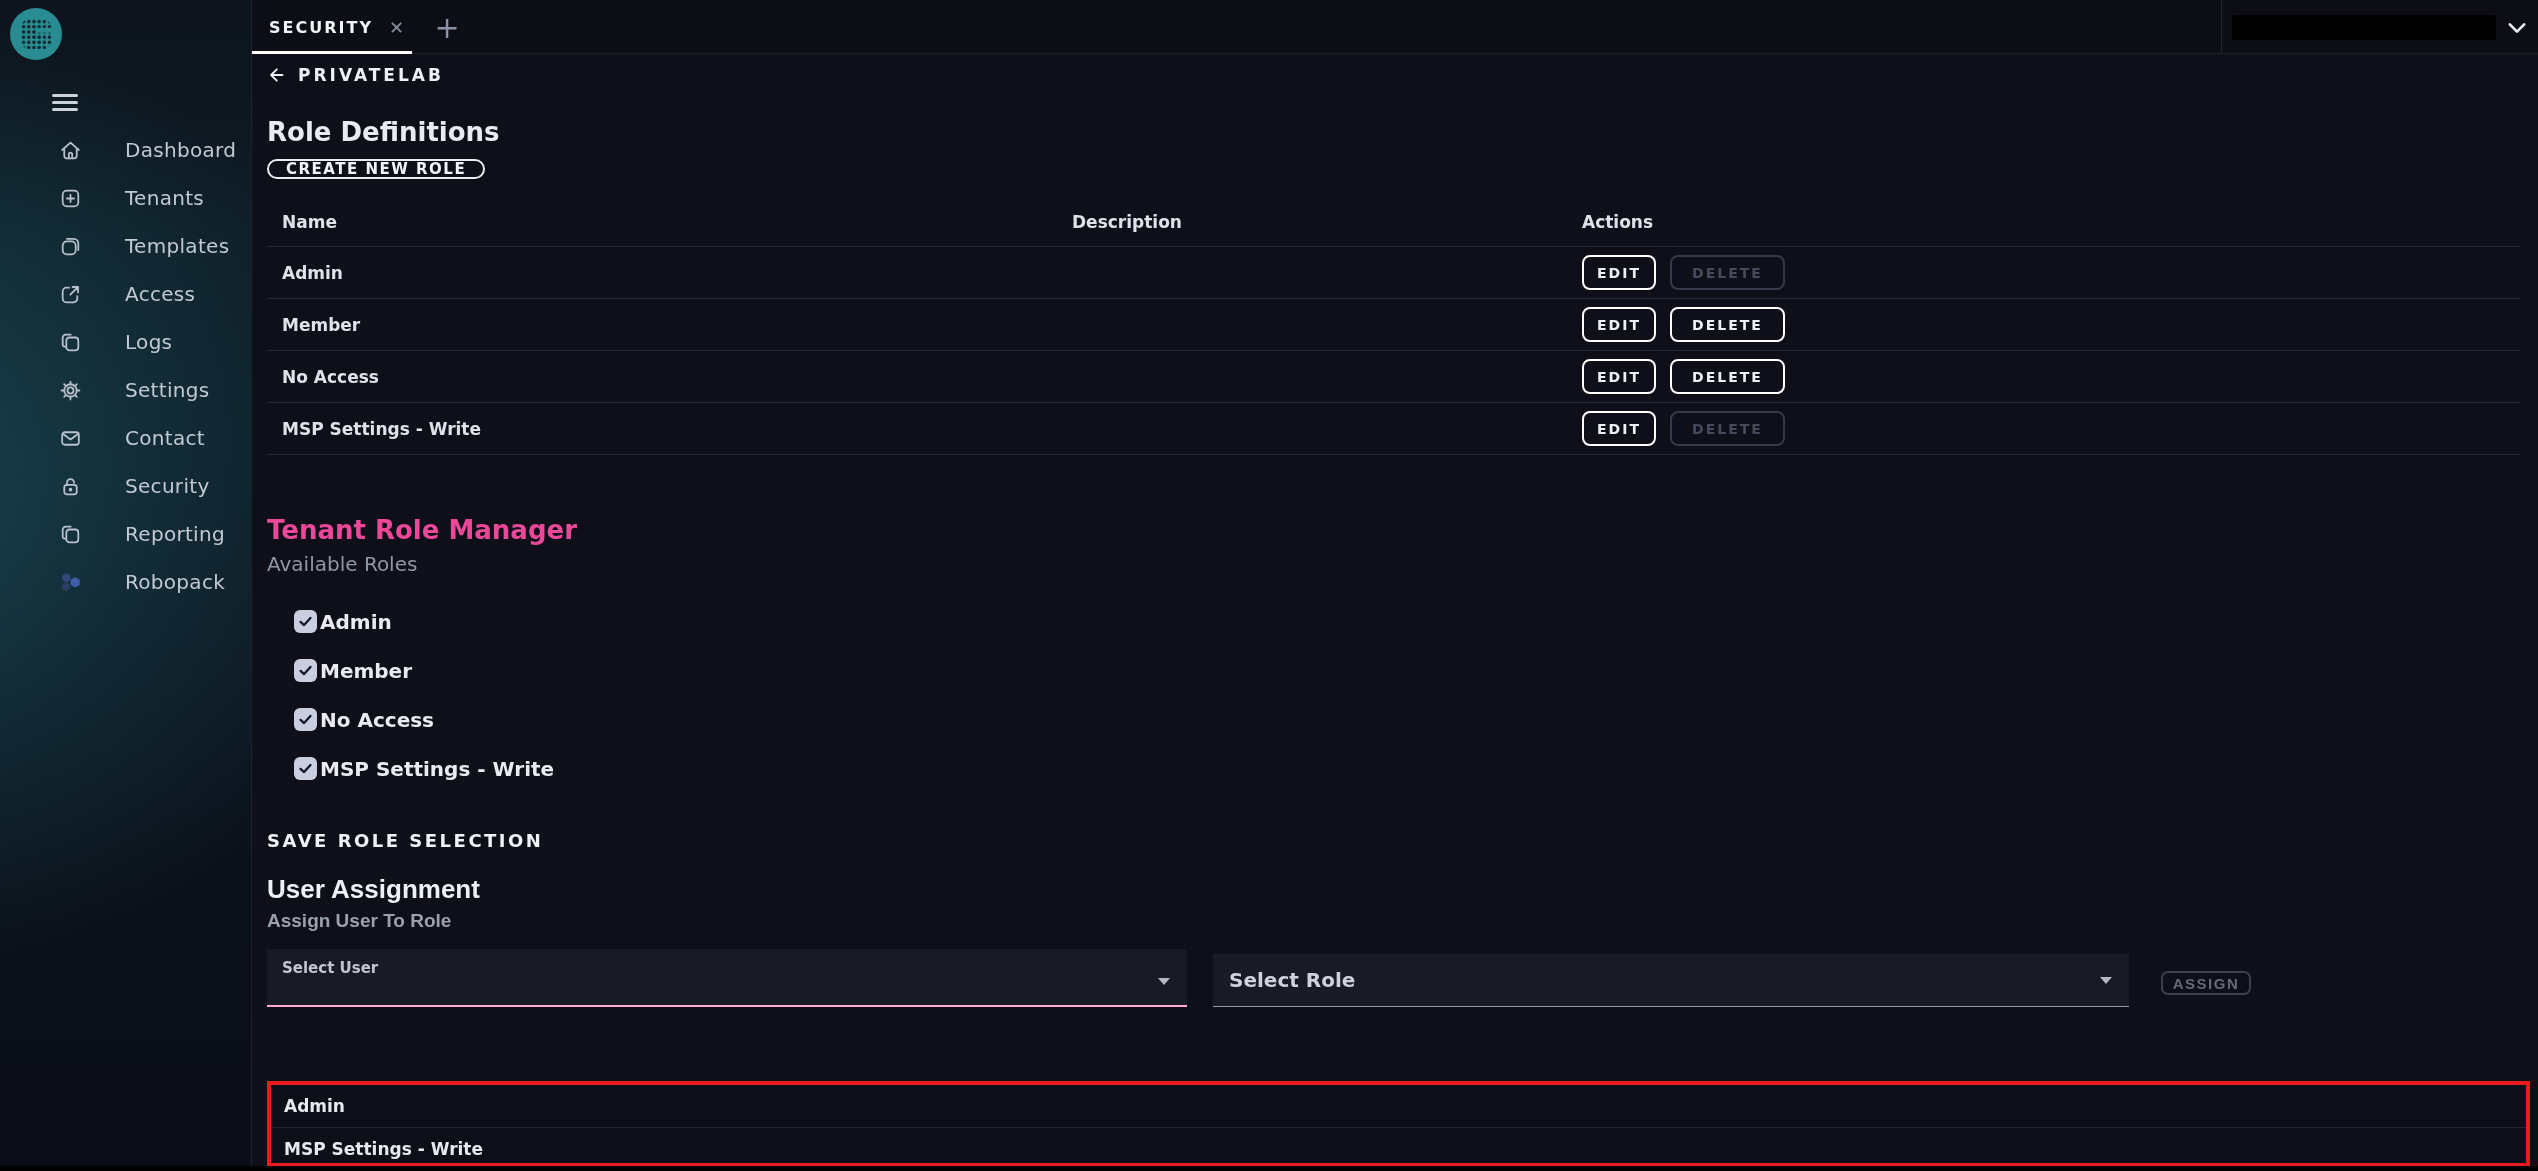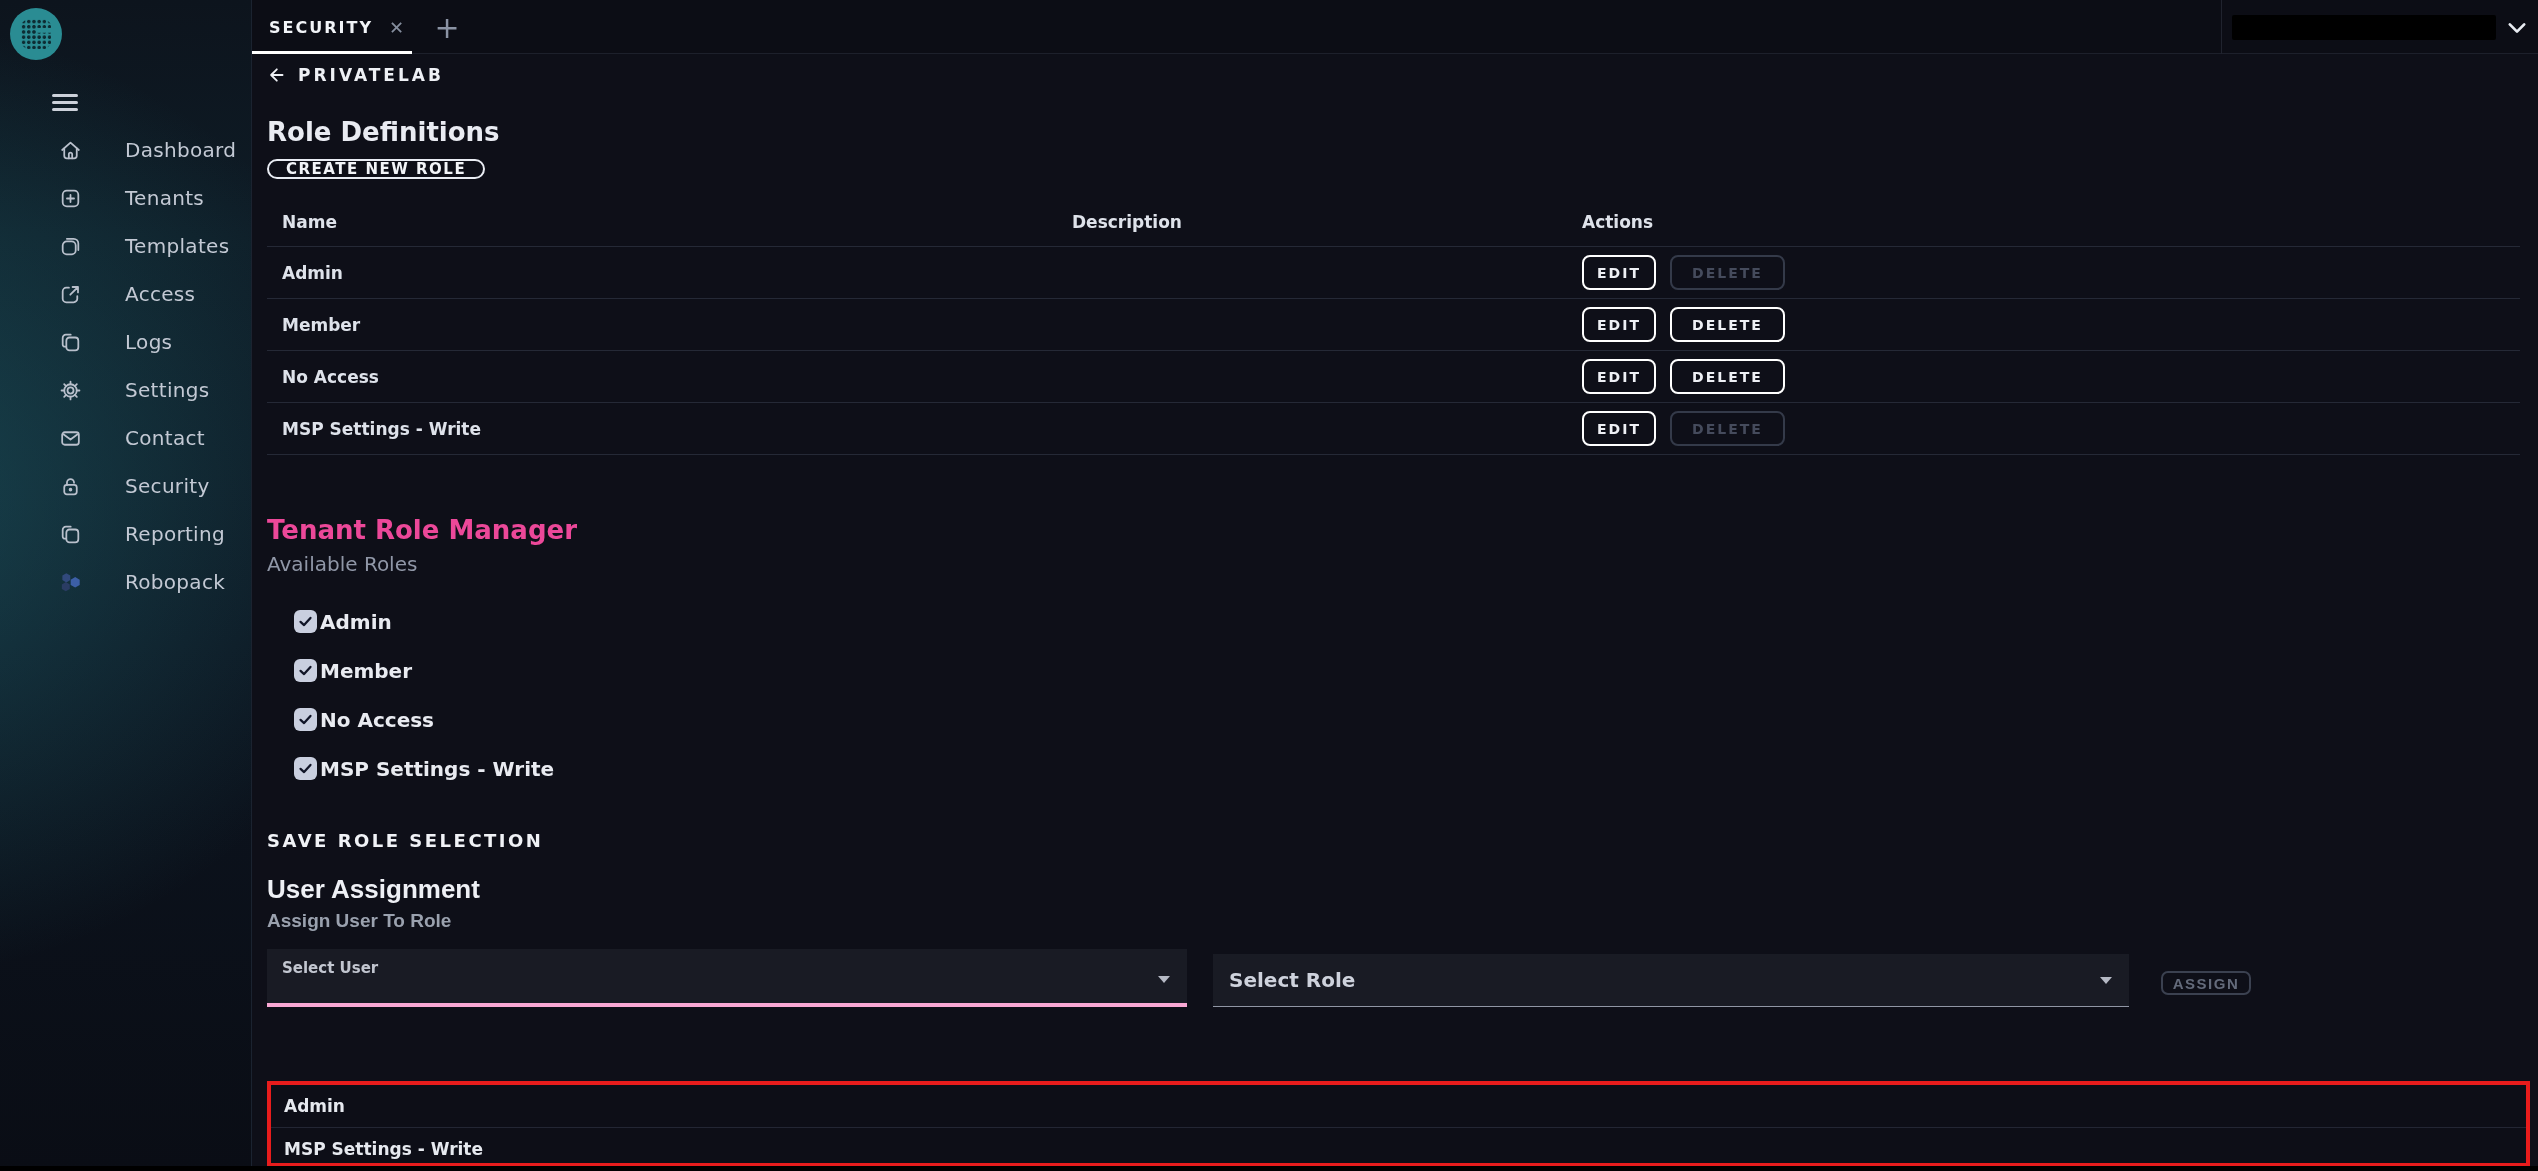--- a/index.html
+++ b/index.html
@@ -79,21 +79,21 @@
 
   .save-selection { margin-top:36px; font-size:18px; line-height:24px; font-weight:700; letter-spacing:2.5px;
                     color:#f0f2f6; cursor:pointer; width:max-content; }
 
   .ua-font { font-family:"Liberation Sans", sans-serif; }
   .ua-title { margin-top:20px; font-size:26px; line-height:32px; font-weight:700; color:#eef0f5; }
   .ua-sub { margin-top:5px; font-size:19px; line-height:22px; font-weight:700; color:#9aa1ae; }
 
   .selects-row { margin-top:17px; display:flex; align-items:flex-start; }
   .select { position:relative; background:#191b24; cursor:pointer; }
-  .select-user { width:920px; height:58px; border-bottom:4px solid #f9a8d4; }
+  .select-user { width:920px; height:58px; border-bottom:2px solid #f9a8d4; }
   .select-user .flabel { position:absolute; left:15px; top:10px; font-size:15px; font-weight:700; color:#c2c6d0; }
   .select-role { width:916px; height:53px; margin-left:26px; margin-top:5px; border-bottom:1px solid #9096a4; }
   .select-role .vlabel { position:absolute; left:16px; top:0; height:100%; display:flex; align-items:center;
                          font-size:20px; font-weight:700; color:#ced2dc; }
   .caret { position:absolute; right:17px; top:50%; margin-top:-3px; width:0; height:0;
            border-left:6px solid transparent; border-right:6px solid transparent; border-top:7px solid #b5b9c4; }
   .select-user .caret { top:auto; bottom:20px; }
   .assign-btn { margin-left:32px; margin-top:22px; width:90px; height:24px; border:2px solid #3b4150; border-radius:7px;
                 background:transparent; color:#646b7b; font-family:"Liberation Sans", sans-serif;
                 font-size:15px; font-weight:700; letter-spacing:1.5px; cursor:default;

